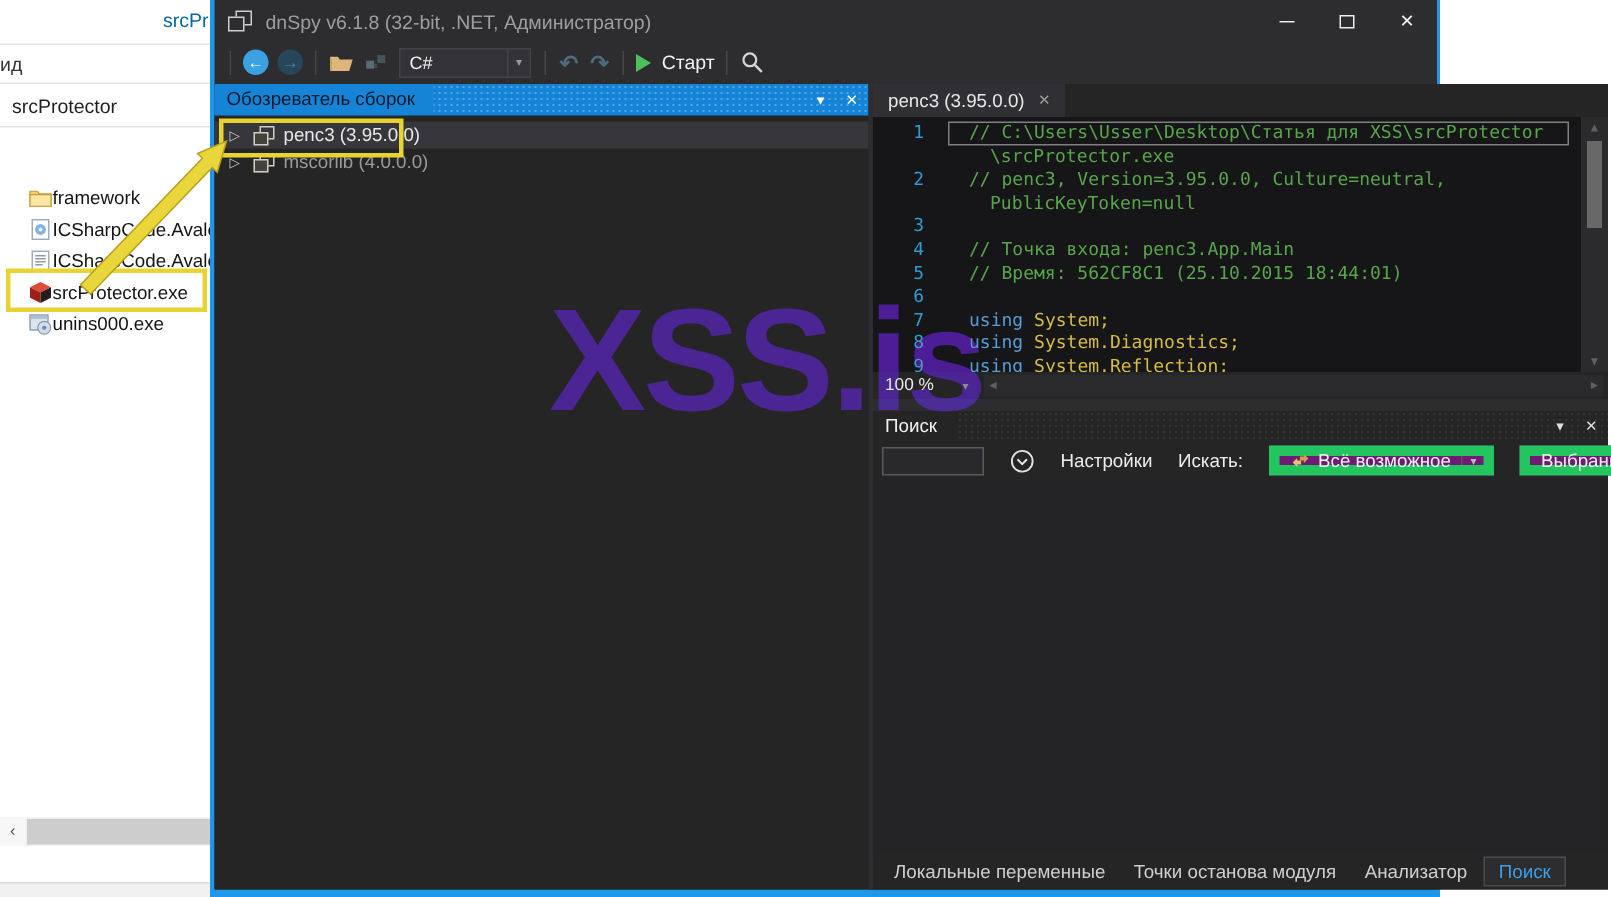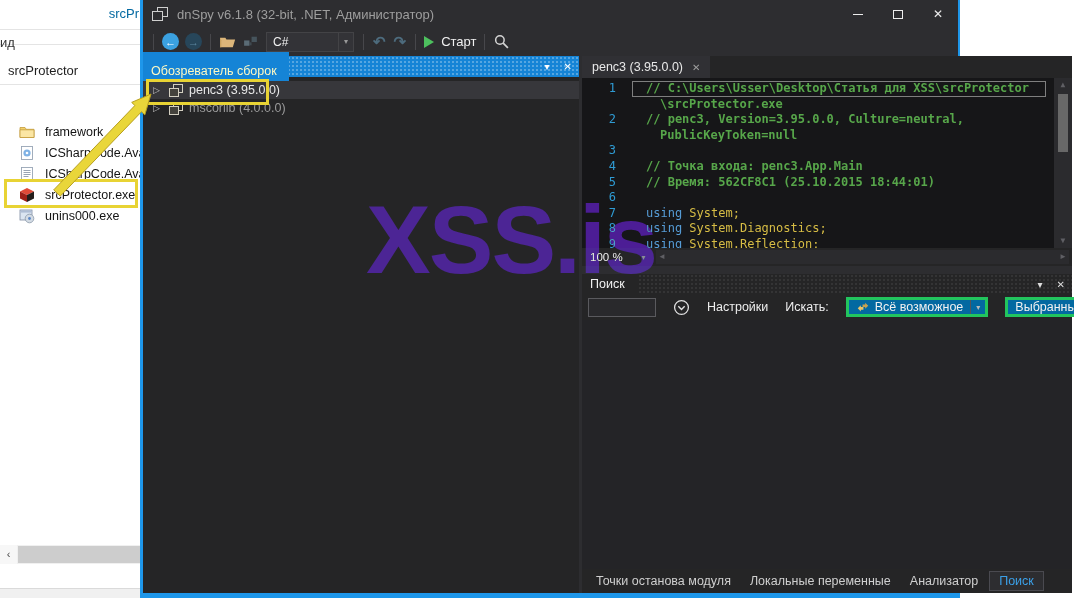--- a/index.html
+++ b/index.html
@@ -7,28 +7,28 @@
   body {
     width:1074px; height:598px; position:relative; overflow:hidden;
     background:#fff; font-family:"Liberation Sans", sans-serif;
     -webkit-font-smoothing:antialiased;
   }
 
   
   .explorer { position:absolute; top:0; left:0; width:140px; height:598px; background:#fff; }
   .ex-title { position:absolute; top:0; left:0; right:0; height:30px; border-bottom:1px solid #e4e4e4;
               color:#0369a1; font-size:13px; text-align:right; padding:6px 1px 0 0; }
-  .ex-menu  { position:absolute; top:31px; left:0; right:0; height:14px; border-bottom:1px solid #e4e4e4;
+  .ex-menu  { position:absolute; top:31px; left:0; right:0; height:25px; border-bottom:1px solid #e4e4e4;
               color:#333; font-size:13px; padding:4px 0 0 0; }
   .ex-addr  { position:absolute; top:57px; left:0; right:0; height:28px; border-bottom:1px solid #e4e4e4;
               color:#1f1f1f; font-size:13px; padding:6px 0 0 8px; }
   .ex-col   { position:absolute; top:87px; left:0; right:0; height:28px;
               color:#3b5f94; font-size:12.5px; padding:7px 0 0 30px; }
   .ex-files { position:absolute; top:121px; left:0; right:0; }
-  .ex-row   { height:21px; display:flex; align-items:center; gap:10px; padding-left:19px;
+  .ex-row   { height:21px; display:flex; align-items:center; gap:0; padding-left:19px;
               font-size:12.5px; color:#141414; white-space:nowrap; overflow:hidden; }
   .fic, .fic svg { width:16px; height:16px; flex:0 0 16px; display:block; }
   .ex-hscroll { position:absolute; top:545px; left:0; width:140px; height:19px; background:#f0f0f0; }
   .ex-hbtn  { position:absolute; left:0; top:0; width:17px; height:19px; background:#f7f7f7;
               color:#4d4d4d; font-size:11px; line-height:18px; text-align:center; }
   .ex-hthumb{ position:absolute; left:18px; top:1px; right:0; height:17px; background:#cdcdcd; }
   .ex-status{ position:absolute; bottom:0; left:0; right:0; height:10px; background:#f0f0f0; border-top:1px solid #dadada; }
 
   
   .dnspy { position:absolute; top:0; left:140px; width:820px; height:598px; background:#2d2d30;
@@ -60,21 +60,21 @@
                  border-left:1px solid #434346; color:#999; font-size:8px; }
   .histbtn { color:#4d6b7d; font-size:15px; padding:0 4px; font-weight:bold; }
   .play-tri { width:0; height:0; border-left:10px solid #4dc05e; border-top:6px solid transparent; border-bottom:6px solid transparent; margin-right:7px; }
   .start-label { color:#f1f1f1; font-size:13px; }
 
   .main { position:absolute; top:56px; left:0; width:929px; bottom:0; background:#252526; display:flex; }
   .left-panel { width:436px; flex:0 0 436px; display:flex; flex-direction:column; }
   .ph-blue { height:21px; background:#1584d6;
              background-image:radial-gradient(rgba(255,255,255,.28) .8px, transparent 1px);
              background-size:4px 4px; display:flex; align-items:center; font-size:12.5px; }
-  .ph-title-blue { background:#1584d6; padding:12px 12px 3px 8px; color:#fef9c3; }
+  .ph-title-blue { background:#1584d6; padding:2px 12px 3px 8px; color:#0f172a; }
   .ph-spacer { flex:1; }
   .ph-btn { color:#fff; font-size:10px; padding:0 7px; background:transparent; }
   .tree { flex:1; padding-top:4px; }
   .tree-row { height:18px; display:flex; align-items:center; gap:6px; padding-left:10px; font-size:12.5px; color:#e8e8e8; }
   .tree-row.dim .tree-label { color:#9a9a9a; }
   .tree-row.selected { background:#37373b; }
   .expander { color:#c0c0c0; font-size:9px; width:10px; }
   .asm-icon { position:relative; width:14px; height:13px; flex:0 0 14px; }
   .asm-icon::before { content:""; position:absolute; right:0; top:0; width:8px; height:7px; border:1px solid #d3cfc0; }
   .asm-icon::after  { content:""; position:absolute; left:0; bottom:0; width:8px; height:7px; border:1px solid #d3cfc0; background:#44423c; }
@@ -86,21 +86,21 @@
   .tab-close { color:#9f9f9f; font-size:10px; }
 
   .code-wrap { height:170px; background:#161618; position:relative; overflow:hidden;
                font-family:"DejaVu Sans Mono", monospace; font-size:12px; }
   .code-lines { position:absolute; top:3px; left:0; right:22px; }
   .crow { display:flex; height:15.6px; line-height:15.6px; white-space:pre; }
   .crow .ln { flex:0 0 50px; width:50px; text-align:right; color:#2f9bd3; padding-right:16px; }
   .crow .ct { flex:1; padding-left:14px; overflow:hidden; }
   .crow.cont .ct { padding-left:28px; }
   .crow.boxed .ct { outline:1px solid #7f7f7f; outline-offset:-1px; margin-right:4px; }
-  .tok-c { color:#57a64a;font-weight:bold; } .tok-k { color:#569cd6; } .tok-n { color:#d7bd45; } .tok-w { color:#dadada; }
+  .tok-c { color:#57a64a; } .tok-k { color:#569cd6; } .tok-n { color:#d7bd45; } .tok-w { color:#dadada; }
   .vscroll { position:absolute; right:0; top:0; bottom:0; width:18px; background:#2b2b2e; display:flex; flex-direction:column; align-items:center; }
   .vs-arrow { color:#5f5f64; font-size:8px; height:14px; line-height:14px; }
   .vs-thumb { width:10px; height:58px; background:#686868; margin-top:2px; }
   .vs-fill { flex:1; }
 
   .zoombar { height:18px; background:#252526; display:flex; align-items:center; }
   .zoom-box { display:flex; align-items:center; gap:19px; padding-left:8px; width:72px; flex:0 0 72px;
               color:#ececec; font-size:11.5px; }
   .zoom-caret { color:#8a8a8a; font-size:8px; }
   .hscroll2 { flex:1; height:14px; background:#2b2b2e; margin:0 3px 0 2px; position:relative; }
@@ -113,21 +113,21 @@
              background-image:radial-gradient(rgba(255,255,255,.07) .8px, transparent 1px);
              background-size:4px 4px; display:flex; align-items:center; font-size:12.5px; }
   .ph-title-dark { background:#252526; padding:2px 12px 3px 8px; color:#f1f1f1; }
   .ph-btn-dark { color:#ddd; font-size:10px; padding:0 7px; }
 
   .search-controls { height:26px; background:#252526; display:flex; align-items:center; gap:17px; padding-left:6px; font-size:12.5px; }
   .search-input { width:68px; height:19px; background:#29292c; border:1px solid #5a5a5e; color:#eee;
                   font-size:12px; padding:0 4px; outline:none; font-family:"Liberation Sans",sans-serif; }
   .cir-ico, .cir-ico svg { width:17px; height:17px; display:block; }
   .lbl { color:#ededed; }
-  .dd { display:flex; align-items:center; border:3px solid #22c55e; background:#0369a1; height:20px; }
+  .dd { display:flex; align-items:center; border:7px solid #22c55e; background:#701a75; height:20px; }
   .dd-main { display:flex; align-items:center; gap:5px; padding:0 7px; white-space:nowrap; }
   .dd-ico, .dd-ico svg { width:14px; height:14px; display:block; }
   .dd-arrow { width:15px; height:100%; display:flex; align-items:center; justify-content:center;
               border-left:1px solid #55555a; color:#b9b9b9; font-size:8px; }
   .search-results { flex:1; background:#242427; }
 
   .bottom-tabs { height:24px; background:#252526; display:flex; align-items:center; gap:3px; padding-left:6px;
                  font-size:12.5px; color:#cfcfcf; }
   .btab { padding:3px 8px; }
   .btab.active { color:#3ba0e8; background:#2d2d30; border:1px solid #4a4a50; padding:2px 9px; }
@@ -372,22 +372,22 @@
           <span class="dd-main">
               <span>Выбранные файлы</span>
             </span>
 
         </span>
       </div>
 
       <div class="search-results"></div>
 
       <div class="bottom-tabs" id="bottom-tabs">
+          <span class="btab">Локальные переменные</span>
           <span class="btab">Точки останова модуля</span>
-          <span class="btab">Локальные переменные</span>
           <span class="btab">Анализатор</span>
           <span class="btab active">Поиск</span>
         </div>
 
     </div>
   </div>
 </div>
 
 <div class="watermark">XSS.is</div>
 

